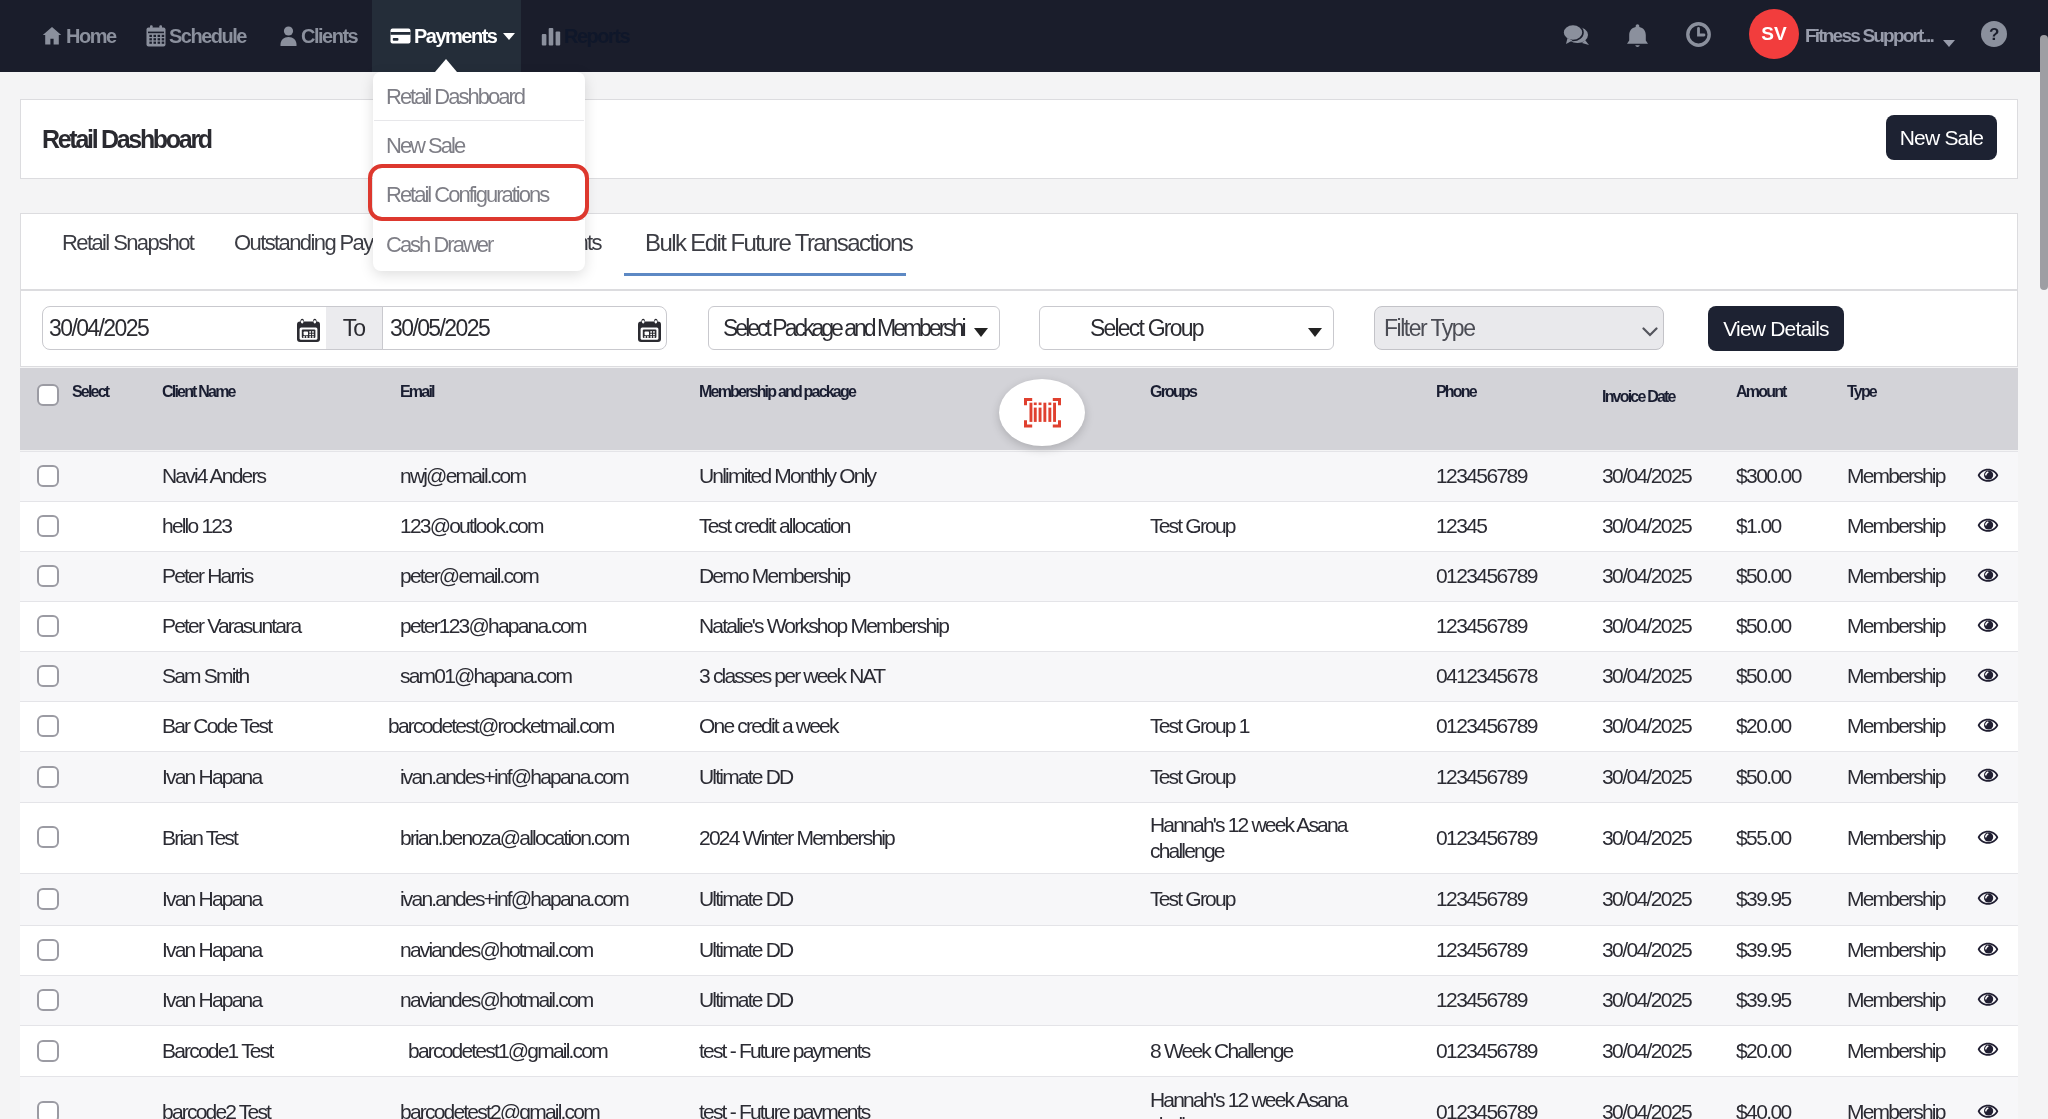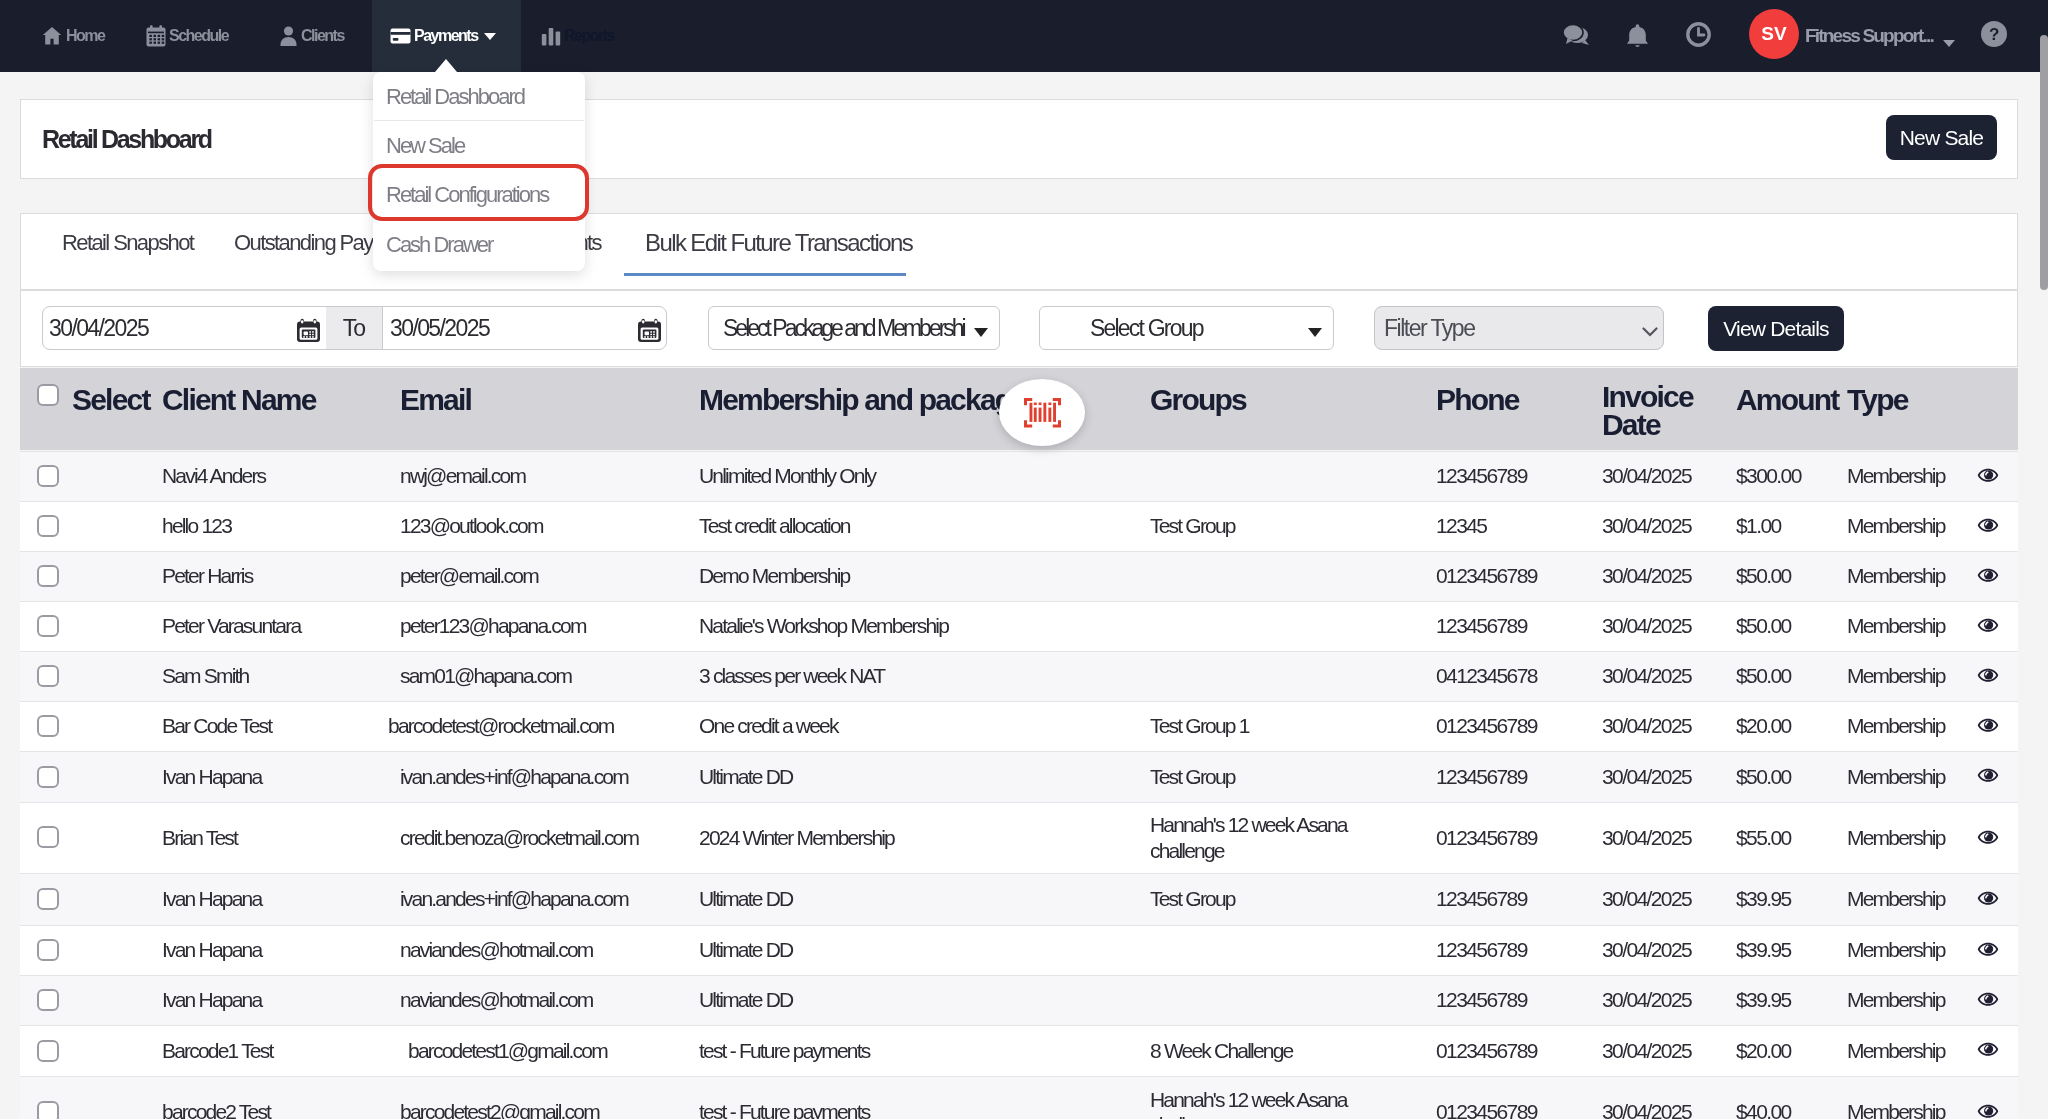--- a/index.html
+++ b/index.html
@@ -1,22 +1,22 @@
 <!DOCTYPE html>
 <html><head><meta charset="utf-8"><style>
 
 *{margin:0;padding:0;box-sizing:border-box;}
 html,body{width:2048px;height:1119px;overflow:hidden;}
 body{font-family:"Liberation Sans",sans-serif;background:#f4f4f5;position:relative;letter-spacing:-0.4px;}
 .abs{position:absolute;}
 .card{position:absolute;background:#fff;border:1px solid #dcdcdf;}
-.navitem{position:absolute;top:0;height:72px;display:flex;align-items:center;color:#8b909d;font-size:16px;font-weight:600;letter-spacing:-1.5px;}
+.navitem{position:absolute;top:0;height:72px;display:flex;align-items:center;color:#8b909d;font-size:20px;font-weight:600;letter-spacing:-1.5px;}
 .navitem svg{margin-right:3px;}
 .cell{position:absolute;font-size:21px;letter-spacing:-1.8px;color:#2b2b33;white-space:nowrap;}
-.hdr{position:absolute;font-size:30px;font-weight:bold;letter-spacing:-1.8px;color:#1a1e32;white-space:nowrap;}
+.hdr{position:absolute;font-size:16px;font-weight:bold;letter-spacing:-1.8px;color:#1a1e32;white-space:nowrap;}
 .num{letter-spacing:-1.6px !important;}
 .cb{position:absolute;width:22px;height:22px;border:2px solid #9b9ba3;border-radius:6px;background:#fff;}
 .ddi{position:absolute;left:13px;font-size:22px;letter-spacing:-2px;color:#7e7e86;white-space:nowrap;}
 .inptxt{position:absolute;font-size:23px;letter-spacing:-1.6px;color:#2b2b31;white-space:nowrap;}
 
 </style></head><body>
 <div class="abs" style="left:0;top:0;width:2048px;height:72px;background:#1a1d2b;"></div>
 <div class="abs" style="left:372px;top:0;width:149px;height:72px;background:#242d39;"></div>
 <div class="navitem" style="left:41px;color:#8b909d;">
     <svg width="22" height="22" viewBox="0 0 22 22" style="">
@@ -263,21 +263,21 @@
 <div class="cell num" style="left:1736px;top:751px;height:51px;display:flex;align-items:center;">$50.00</div>
 <div class="cell" style="left:1847px;top:751px;height:51px;display:flex;align-items:center;">Membership</div>
 <div class="abs" style="left:1977px;top:768px;"><svg width="22" height="15" viewBox="0 0 22 15" style="">
       <path d="M11 0.8C6.4 0.8 2.5 3.4 0.7 7.3 2.5 11.2 6.4 13.8 11 13.8s8.5-2.6 10.3-6.5C19.5 3.4 15.6 0.8 11 0.8zm0 11.2C7.4 12 4.2 10.2 2.7 7.3 4.2 4.4 7.4 2.6 11 2.6s6.8 1.8 8.3 4.7C17.8 10.2 14.6 12 11 12z" fill="#201e31"></path>
       <circle cx="11.6" cy="7" r="4.6" fill="#201e31"></circle>
       <path d="M8.8 6.8a3 3 0 0 1 2-2.5" stroke="#fff" stroke-width="1.5" fill="none" stroke-linecap="round"></path>
     </svg></div>
 <div class="abs" style="left:20px;top:802px;width:1998px;height:71px;background:#fff;border-top:1px solid #e4e4e8;"></div>
 <div class="cb" style="left:37px;top:826px;"></div>
 <div class="cell" style="left:162px;top:802px;height:71px;display:flex;align-items:center;">Brian Test</div>
-<div class="cell" style="left:400px;top:802px;height:71px;display:flex;align-items:center;">credit.benoza@rocketmail.com</div>
+<div class="cell" style="left:400px;top:802px;height:71px;display:flex;align-items:center;">brian.benoza@allocation.com</div>
 <div class="cell" style="left:699px;top:802px;height:71px;display:flex;align-items:center;">2024 Winter Membership</div>
 <div class="cell" style="left:1150px;top:802px;height:71px;width:240px;white-space:normal;line-height:25.5px;display:flex;align-items:center;">Hannah's 12 week Asana challenge</div>
 <div class="cell num" style="left:1436px;top:802px;height:71px;display:flex;align-items:center;">0123456789</div>
 <div class="cell num" style="left:1602px;top:802px;height:71px;display:flex;align-items:center;">30/04/2025</div>
 <div class="cell num" style="left:1736px;top:802px;height:71px;display:flex;align-items:center;">$55.00</div>
 <div class="cell" style="left:1847px;top:802px;height:71px;display:flex;align-items:center;">Membership</div>
 <div class="abs" style="left:1977px;top:830px;"><svg width="22" height="15" viewBox="0 0 22 15" style="">
       <path d="M11 0.8C6.4 0.8 2.5 3.4 0.7 7.3 2.5 11.2 6.4 13.8 11 13.8s8.5-2.6 10.3-6.5C19.5 3.4 15.6 0.8 11 0.8zm0 11.2C7.4 12 4.2 10.2 2.7 7.3 4.2 4.4 7.4 2.6 11 2.6s6.8 1.8 8.3 4.7C17.8 10.2 14.6 12 11 12z" fill="#201e31"></path>
       <circle cx="11.6" cy="7" r="4.6" fill="#201e31"></circle>
       <path d="M8.8 6.8a3 3 0 0 1 2-2.5" stroke="#fff" stroke-width="1.5" fill="none" stroke-linecap="round"></path>

